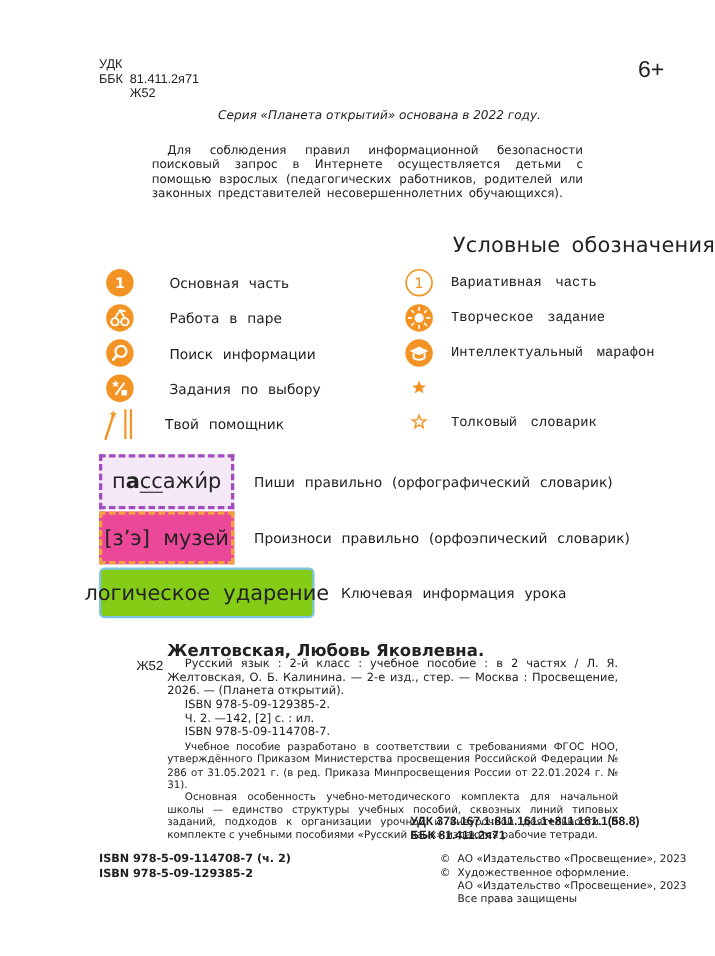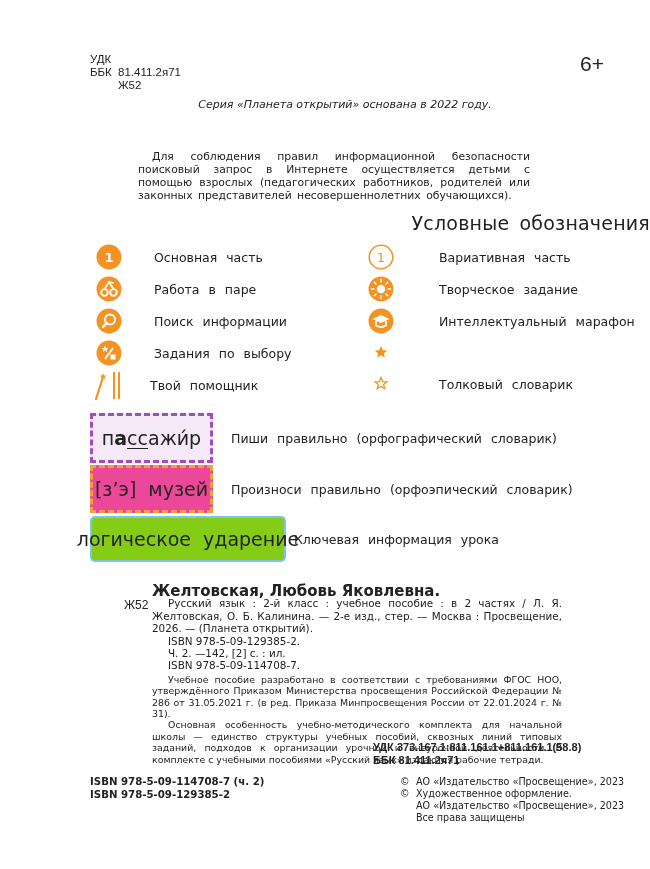--- a/index.html
+++ b/index.html
@@ -10,29 +10,29 @@
 
     
     .codes { left: 90px; top: 53px; font-family: "Liberation Sans", sans-serif; font-size: 11.5px; line-height: 13px; color: #222; }
     .codes .row { display: flex; }
     .codes .lbl { width: 28px; }
     .age { left: 580px; top: 52px; font-family: "Liberation Sans", sans-serif; font-size: 21px; color: #222; }
 
     .series { left: 0; width: 650px; top: 98px; text-align: center; font-family: "DejaVu Sans", sans-serif; font-style: italic; font-size: 11px; color: #222; padding-left: 40px; }
 
     .notice { left: 138px; top: 130px; width: 392px; font-size: 10.8px; line-height: 13px; text-align: justify; word-spacing: 2px; color: #222; }
-    .notice .first { text-indent: 14px; margin-top: 20px; }
+    .notice .first { text-indent: 14px; }
 
     .legend-title { left: 0; width: 650px; top: 212px; text-align: right; font-size: 19px; color: #222; padding-left: 45px; letter-spacing: 0.2px; word-spacing: 4px; }
 
     .leg-item { position: absolute; display: flex; align-items: center; height: 26px; }
     .leg-item .ico { width: 26px; height: 26px; display: flex; align-items: center; justify-content: center; }
     .leg-item .txt { font-size: 12.5px; color: #222; word-spacing: 5px; white-space: nowrap; }
     .left-col .txt { margin-left: 32px; }
-    .right-col .txt { margin-left: 45px; }
+    .right-col .txt { margin-left: 16px; font-family: Liberation Mono, monospace; }
 
     .boxrow { position: absolute; display: flex; align-items: center; }
     .box { display: flex; align-items: center; justify-content: center; font-size: 19px; color: #222; white-space: nowrap; word-spacing: 6px; }
     .box-purple { width: 123px; height: 50px; border: 3px dashed #a24dbd; background: #f5e9f7; }
     .box-orange { width: 123px; height: 48px; border: 3px dashed #f0a03c; background: #ec4899; }
     .box-blue { width: 196px; height: 46px; border: 2px solid #7cc4e8; border-radius: 5px; background: #84cc16; }
     .boxrow .desc { font-size: 12.5px; color: #222; word-spacing: 5px; white-space: nowrap; }
     .u { text-decoration: underline; text-underline-offset: 3px; }
 
     
@@ -196,21 +196,21 @@
   <span class="desc" style="margin-left:18px;">Пиши правильно (орфографический словарик)</span>
 </div>
 
 <div class="boxrow" style="left:90px; top:465px;">
   <div class="box box-orange">[з’э] музей</div>
   <span class="desc" style="margin-left:18px;">Произноси правильно (орфоэпический словарик)</span>
 </div>
 
 <div class="boxrow" style="left:90px; top:516px;">
   <div class="box box-blue">логическое ударение</div>
-  <span class="desc" style="margin-left:8px;">Ключевая информация урока</span>
+  <span class="desc" style="margin-left:24px;">Ключевая информация урока</span>
 </div>
 
 <div class="abs bib-code">Ж52</div>
 <div class="abs bib">
   <div class="author">Желтовская, Любовь Яковлевна.</div>
   <div class="p">Русский язык : 2-й класс : учебное пособие : в 2 частях / Л. Я. Желтовская, О. Б. Калинина. — 2-е изд., стер. — Москва : Просвещение, 2026. — (Планета открытий).</div>
   <div class="isbn">ISBN 978-5-09-129385-2.</div>
   <div class="isbn">Ч. 2. —142, [2] с. : ил.</div>
   <div class="isbn">ISBN 978-5-09-114708-7.</div>
   <div class="small" style="margin-top:2px;">Учебное пособие разработано в соответствии с требованиями ФГОС НОО, утверждённого Приказом Министерства просвещения Российской Федерации № 286 от 31.05.2021 г. (в ред. Приказа Минпросвещения России от 22.01.2024 г. № 31).</div>

